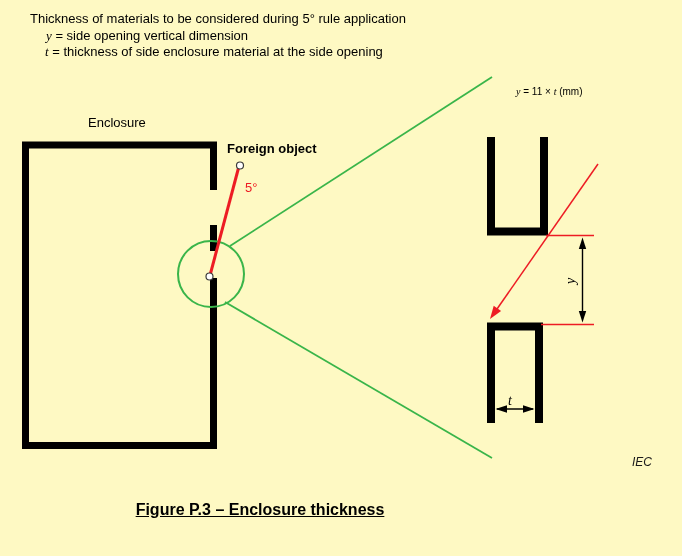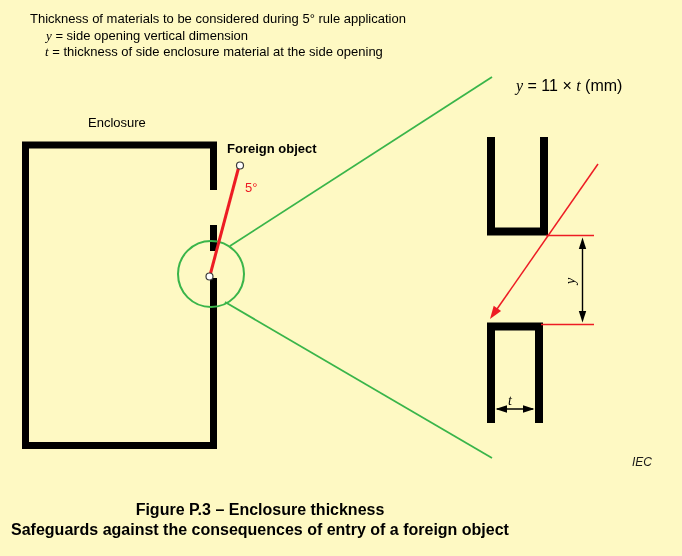--- a/index.html
+++ b/index.html
@@ -12,21 +12,21 @@
     position:relative;width:682px;height:556px;background:#fef9c3;
     font-family:"Liberation Sans",sans-serif;color:var(--ink);
     overflow:hidden;
   }
   .abs{position:absolute;white-space:nowrap;}
   .t13{font-size:13px;line-height:16px;}
   .mathvar{font-family:"Liberation Serif",serif;font-style:italic;}
   .red-text{color:var(--line-red);}
   .caption{
     position:absolute;left:0;top:500px;width:520px;text-align:center;
-    font-weight:bold;font-size:16px;line-height:20px;
+    font-weight:bold;font-size:16px;line-height:20px;text-decoration:underline;
   }
   .iec{font-style:italic;font-size:12px;color:#1a1a1a;text-align:center;}
   .rot-y{
     position:absolute;left:562px;top:272px;width:18px;height:18px;
     line-height:18px;text-align:center;font-size:14px;
     transform:rotate(-90deg);transform-origin:center;
   }
   svg .stroke-black{stroke:var(--ink);fill:none;}
   svg .stroke-green{stroke:var(--line-green);fill:none;}
   svg .stroke-red{stroke:var(--line-red);fill:none;}
@@ -75,27 +75,26 @@
 
     <line class="stroke-black" stroke-width="1.4" x1="497" y1="409" x2="533" y2="409"></line>
     <polygon class="fill-black" points="495.5,409 507,405.2 507,412.8"></polygon>
     <polygon class="fill-black" points="534.5,409 523,405.2 523,412.8"></polygon>
   </svg>
 
   <div class="abs t13" style="left:88px;top:115px;">Enclosure</div>
   <div class="abs t13" style="left:227px;top:141px;font-weight:bold;">Foreign object</div>
   <div class="abs t13 red-text" style="left:245px;top:180px;">5°</div>
 
-  <div class="abs" style="left:516px;top:77px;font-size:16px;text-align:right;">
+  <div class="abs" style="left:516px;top:86px;font-size:10px;text-align:right;">
     <span class="mathvar">y</span><span> = 11 × </span><span class="mathvar">t</span><span> (mm)</span>
   </div>
 
   <div class="rot-y mathvar">y</div>
   <div class="abs mathvar" style="left:508px;top:393px;font-size:14px;">t</div>
 
   <div class="abs iec" style="left:632px;top:455px;">IEC</div>
 
   <div class="caption">
     <div>Figure P.3 – Enclosure thickness</div>
-    <div>Safeguards against the consequences of entry of a foreign object</div>
   </div>
 
 </div>
 
 </body></html>

